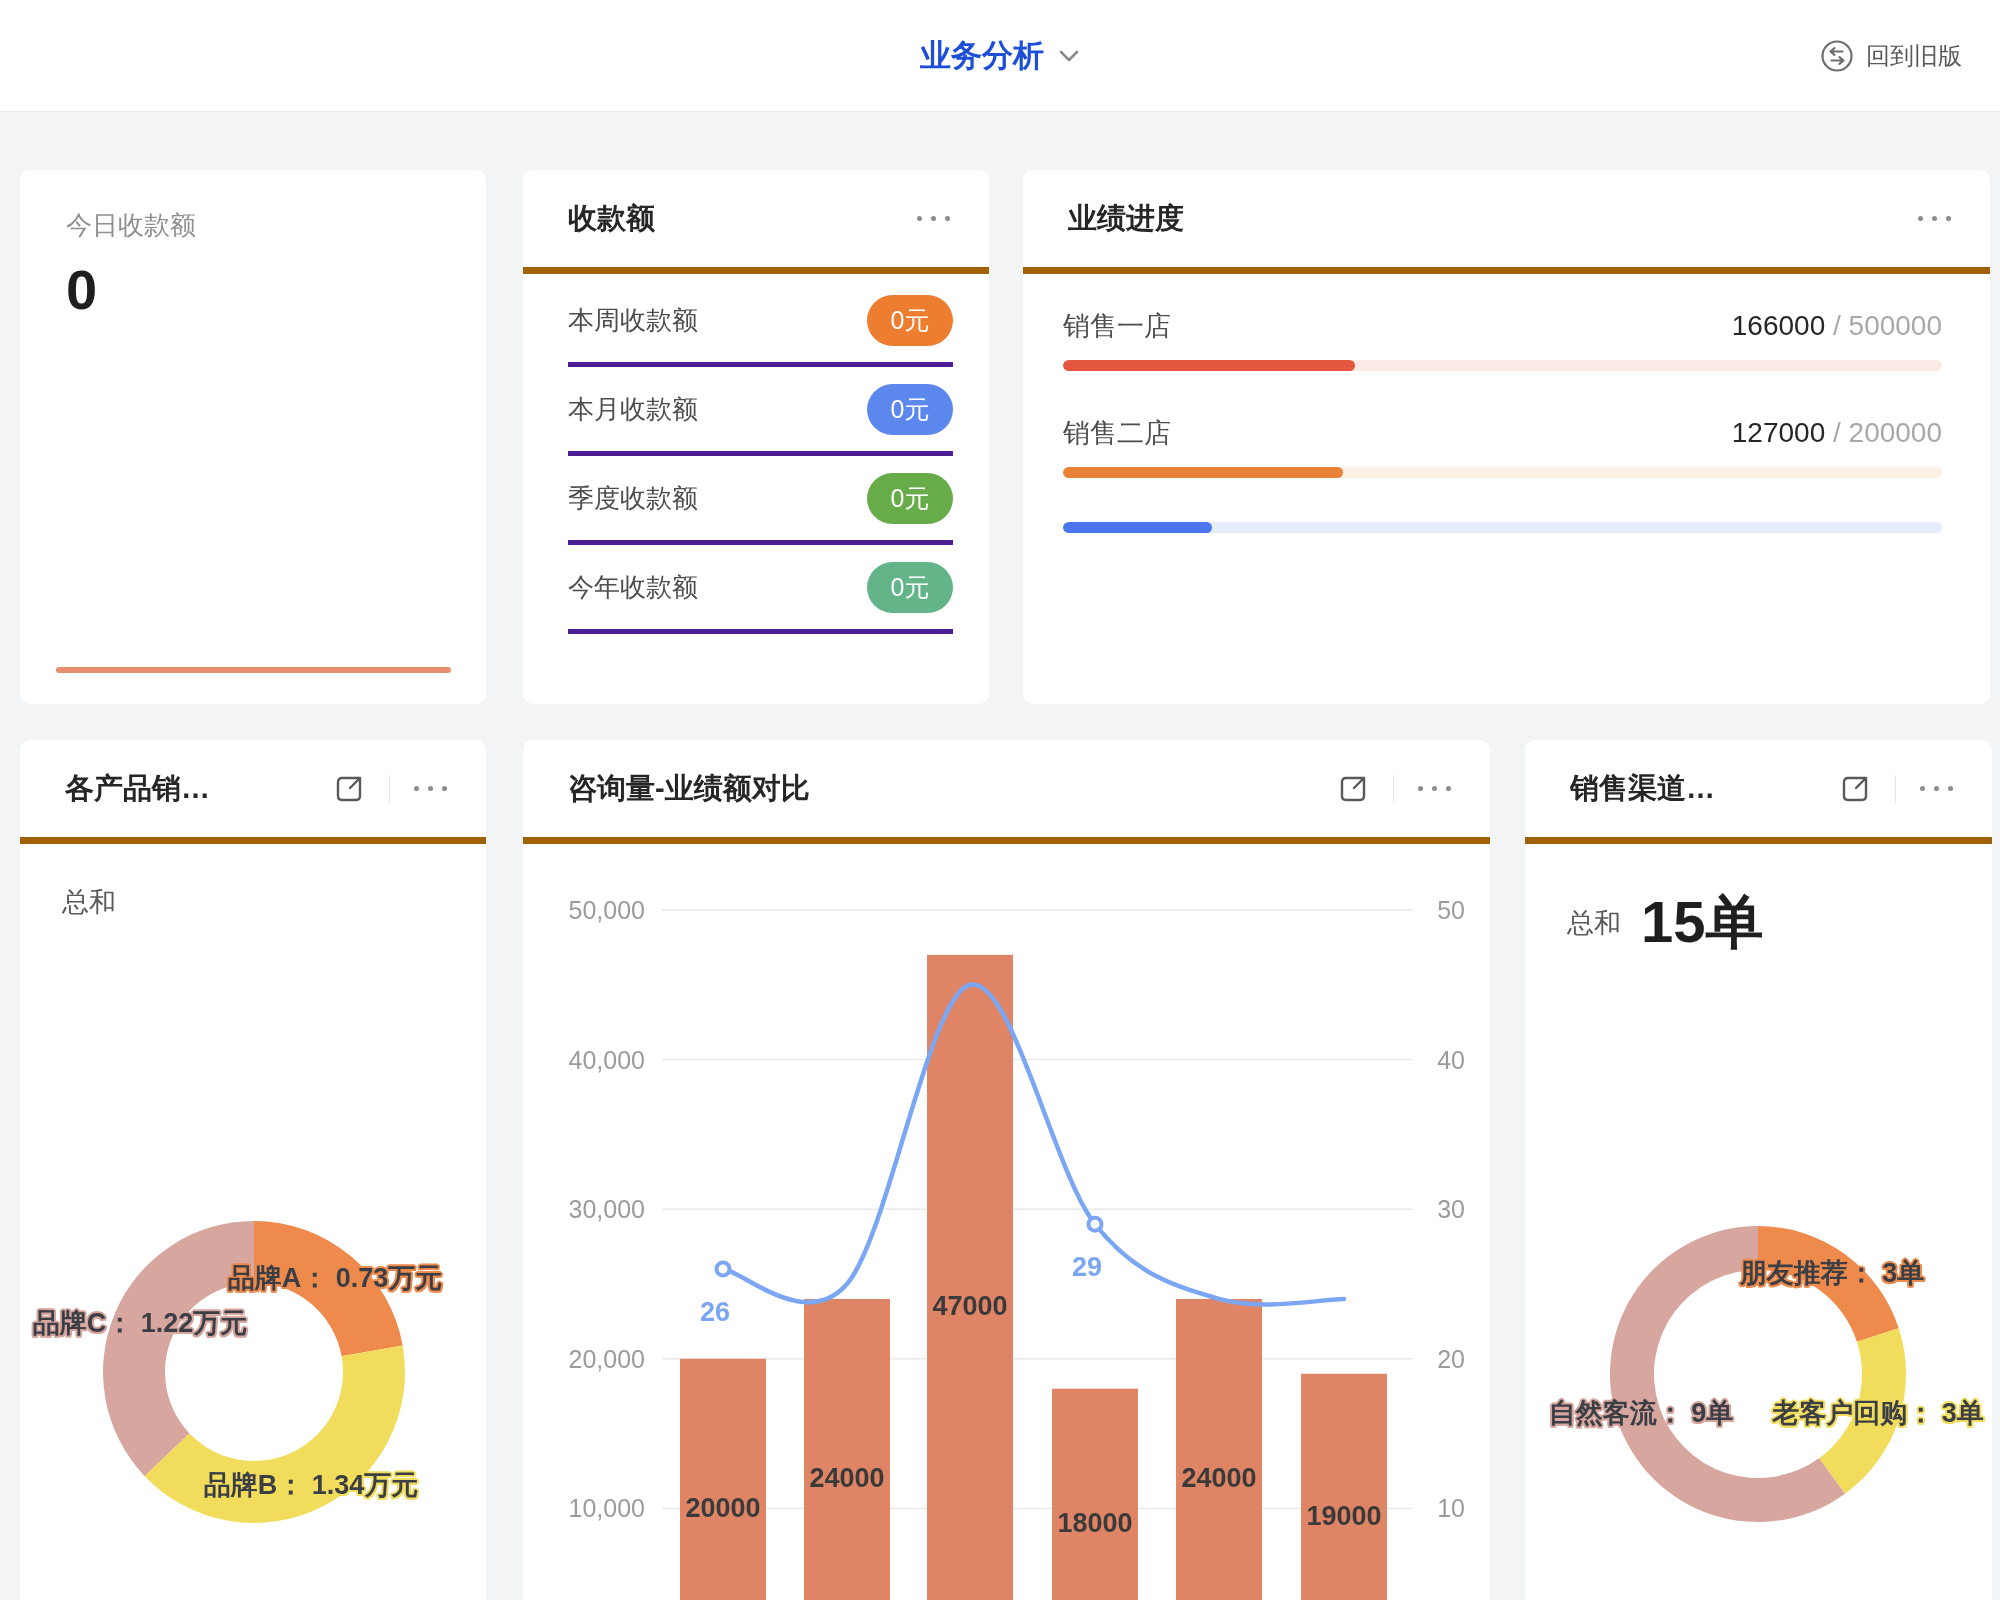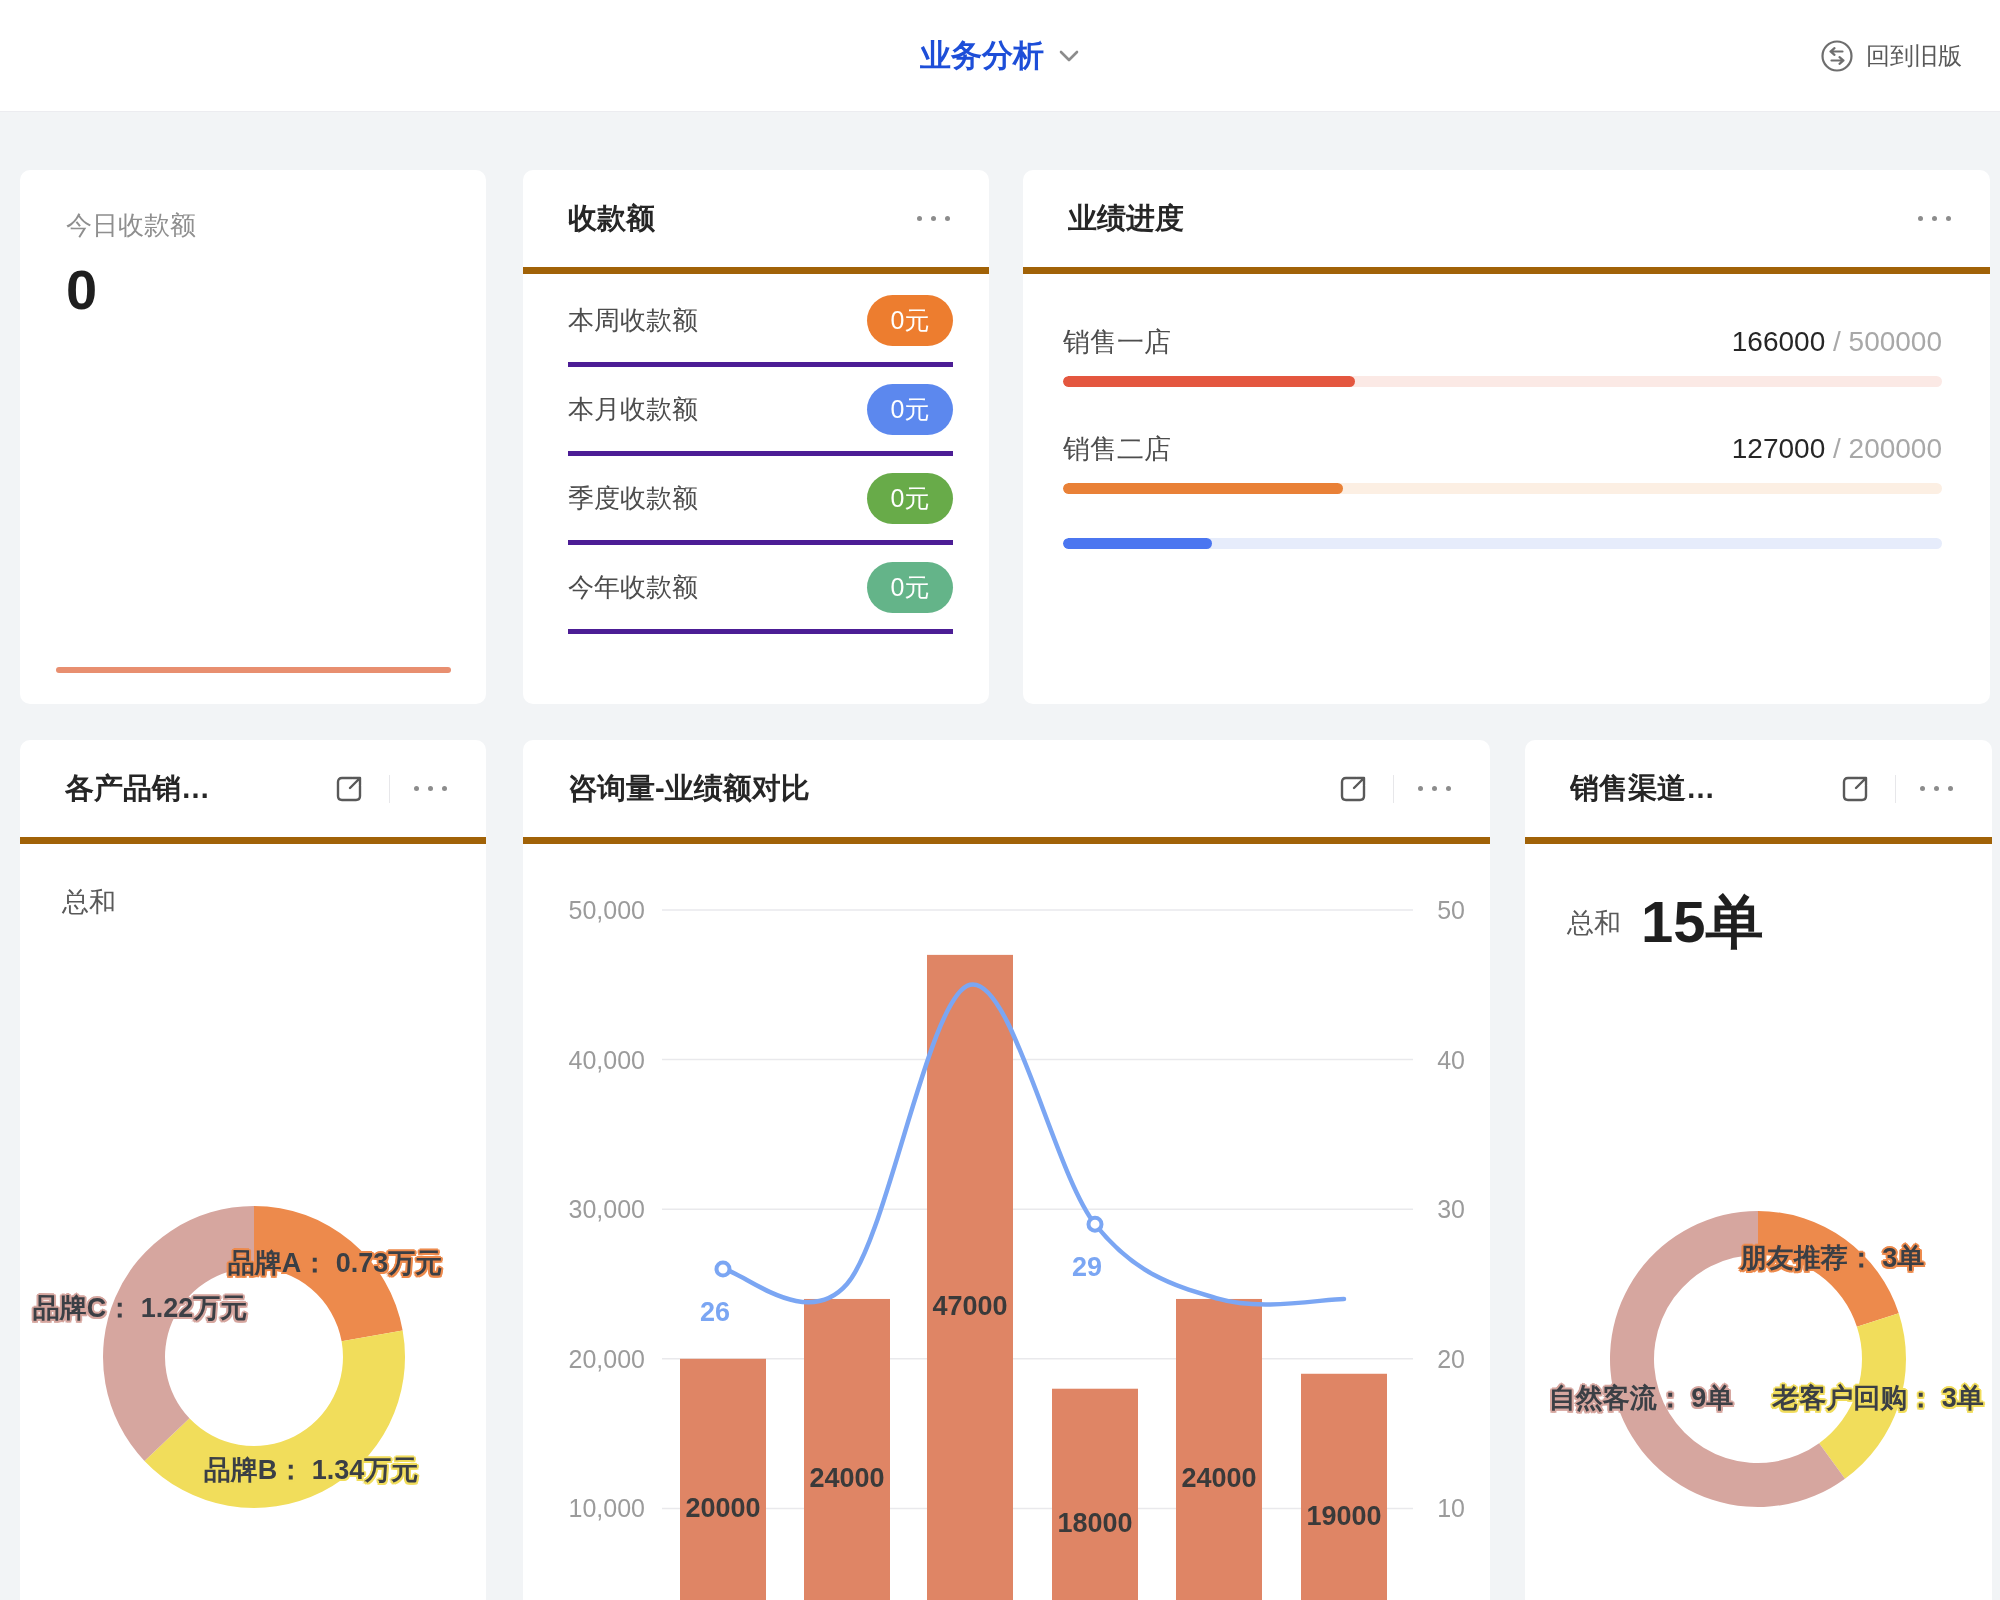--- a/index.html
+++ b/index.html
@@ -27,39 +27,39 @@
   .today-line { position:absolute; left:36px; right:35px; top:497px; height:6px; border-radius:3px; }
 
   #card-collect { left:523px; top:170px; width:466px; height:534px; }
   .collect-rows { padding:4px 36px 0 45px; }
   .collect-row { height:89px; display:flex; align-items:center; justify-content:space-between; border-bottom:5px solid #4c1d95; }
   .collect-label { font-size:26px; color:#4d4d4d; }
   .badge { min-width:86px; height:51px; border-radius:26px; color:#fff; font-size:25px; display:flex; align-items:center; justify-content:center; padding:0 18px; }
 
   #card-progress { left:1023px; top:170px; width:967px; height:534px; }
   .progress-rows { padding:34px 48px 0 40px; }
-  .progress-row { margin-bottom:44px;margin-top:16px; }
+  .progress-row { margin-bottom:44px; }
   .progress-row-top { display:flex; align-items:baseline; }
   .progress-label { font-size:27px; color:#4d4d4d; }
   .progress-values { margin-left:auto; font-size:28px; }
   .progress-current { color:#262626; font-weight:500; }
   .progress-target { color:#a8a8a8; }
   .progress-track { margin-top:16px; height:11px; border-radius:6px; overflow:hidden; }
   .progress-fill { height:11px; border-radius:6px; }
 
   .row2 { top:740px; height:880px; }
   #card-product { left:20px; width:466px; }
   #card-consult { left:523px; width:967px; }
   #card-channel { left:1525px; width:467px; }
 
   .sum-row { display:flex; align-items:center; gap:20px; padding-left:42px; margin-top:40px; }
   .sum-label { font-size:27px; color:#595959; }
   .sum-value { font-size:58px; font-weight:700; color:#1f1f1f; }
 
-  .donut-wrap { position:absolute; left:0; top:385px; width:100%; height:460px; }
+  .donut-wrap { position:absolute; left:0; top:400px; width:100%; height:460px; }
   .donut-label { position:absolute; transform:translate(-50%,-50%); font-size:27px; font-weight:600; color:#3b3f45; white-space:nowrap; }
 
   #combo-chart { position:absolute; left:0; top:0; }
 
   .dots { display:flex; gap:9px; }
   .dots i { width:5px; height:5px; border-radius:50%; background:#8c8c8c; }
 </style>
 </head>
 <body>
 

